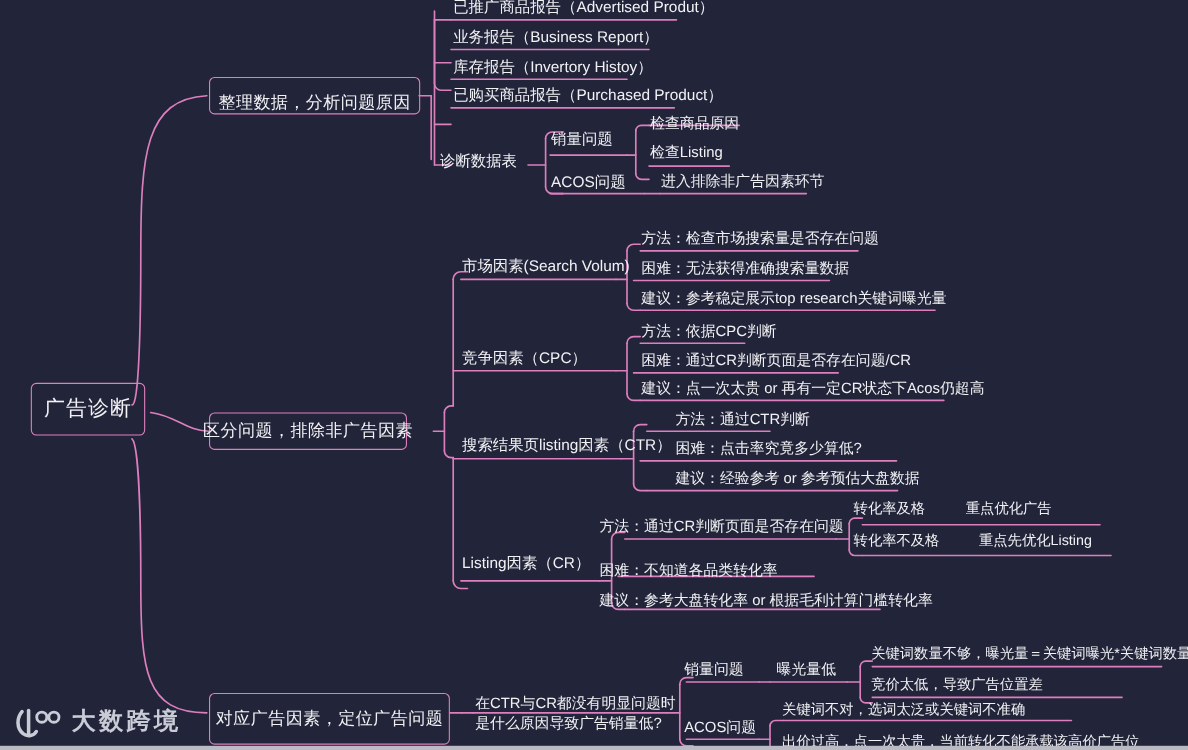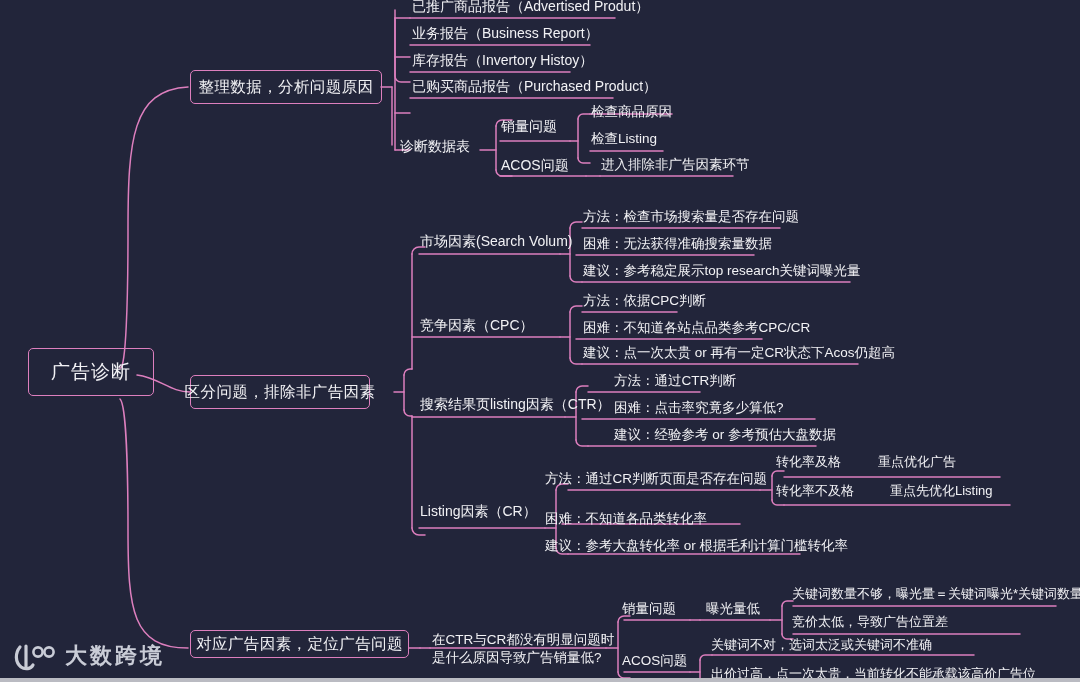--- a/index.html
+++ b/index.html
@@ -220,25 +220,25 @@
       <path d="M 624 672 L 690 672"></path>
       <path d="M 690 672 L 700 672"></path>
       <path d="M 700 660 L 700 684"></path>
       <path d="M 700 660 A 5 5 0 0 1 705 655 L 712 655"></path>
       <path d="M 712 655 L 974 655"></path>
       <path d="M 700 684 L 712 684"></path>
       <path d="M 705 681 L 1000 681"></path>
     </g>
   </svg>
 
-  <div class="node boxed root" style="left:28px; top:348px; width:126px; height:48px;">
+  <div class="node boxed root" style="left:28px; top:348px; width:104px; height:48px;">
     <span>广告诊断</span>
   </div>
 
-  <div class="node boxed lvl1" style="left:190px; top:70px; width:192px; height:34px;">
+  <div class="node boxed lvl1" style="left:190px; top:70px; width:192px; height:34px;align-items:flex-end;">
     <span>整理数据，分析问题原因</span>
   </div>
 
   <div class="node plain lvl2" style="left:412px; top:-2px;">
     <span>已推广商品报告（Advertised Produt）</span>
   </div>
   <div class="node plain lvl2" style="left:412px; top:25px;">
     <span>业务报告（Business Report）</span>
   </div>
   <div class="node plain lvl2" style="left:412px; top:52px;">
@@ -286,21 +286,21 @@
     <span>建议：参考稳定展示top research关键词曝光量</span>
   </div>
 
   <div class="node plain lvl2" style="left:420px; top:317px;">
     <span>竞争因素（CPC）</span>
   </div>
   <div class="node plain lvl3" style="left:583px; top:293px;">
     <span>方法：依据CPC判断</span>
   </div>
   <div class="node plain lvl3" style="left:583px; top:320px;">
-    <span>困难：不知道各站点品类参考CPC/CR</span>
+    <span>困难：通过CR判断页面是否存在问题/CR</span>
   </div>
   <div class="node plain lvl3" style="left:583px; top:345px;">
     <span>建议：点一次太贵 or 再有一定CR状态下Acos仍超高</span>
   </div>
 
   <div class="node plain lvl2" style="left:420px; top:396px;">
     <span>搜索结果页listing因素（CTR）</span>
   </div>
   <div class="node plain lvl3" style="left:614px; top:373px;">
     <span>方法：通过CTR判断</span>
@@ -331,21 +331,21 @@
   <div class="node plain lvl4" style="left:878px; top:454px;">
     <span>重点优化广告</span>
   </div>
   <div class="node plain lvl4" style="left:776px; top:483px;">
     <span>转化率不及格</span>
   </div>
   <div class="node plain lvl4" style="left:890px; top:483px;">
     <span>重点先优化Listing</span>
   </div>
 
-  <div class="node boxed lvl1" style="left:190px; top:630px; width:219px; height:28px;">
+  <div class="node boxed lvl1" style="left:190px; top:630px; width:219px; height:47px;">
     <span>对应广告因素，定位广告问题</span>
   </div>
 
   <div class="node plain lvl3 two-line" style="left:432px; top:612px;">
     <span>在CTR与CR都没有明显问题时
 是什么原因导致广告销量低?</span>
   </div>
 
   <div class="node plain lvl3" style="left:622px; top:601px;">
     <span>销量问题</span>

